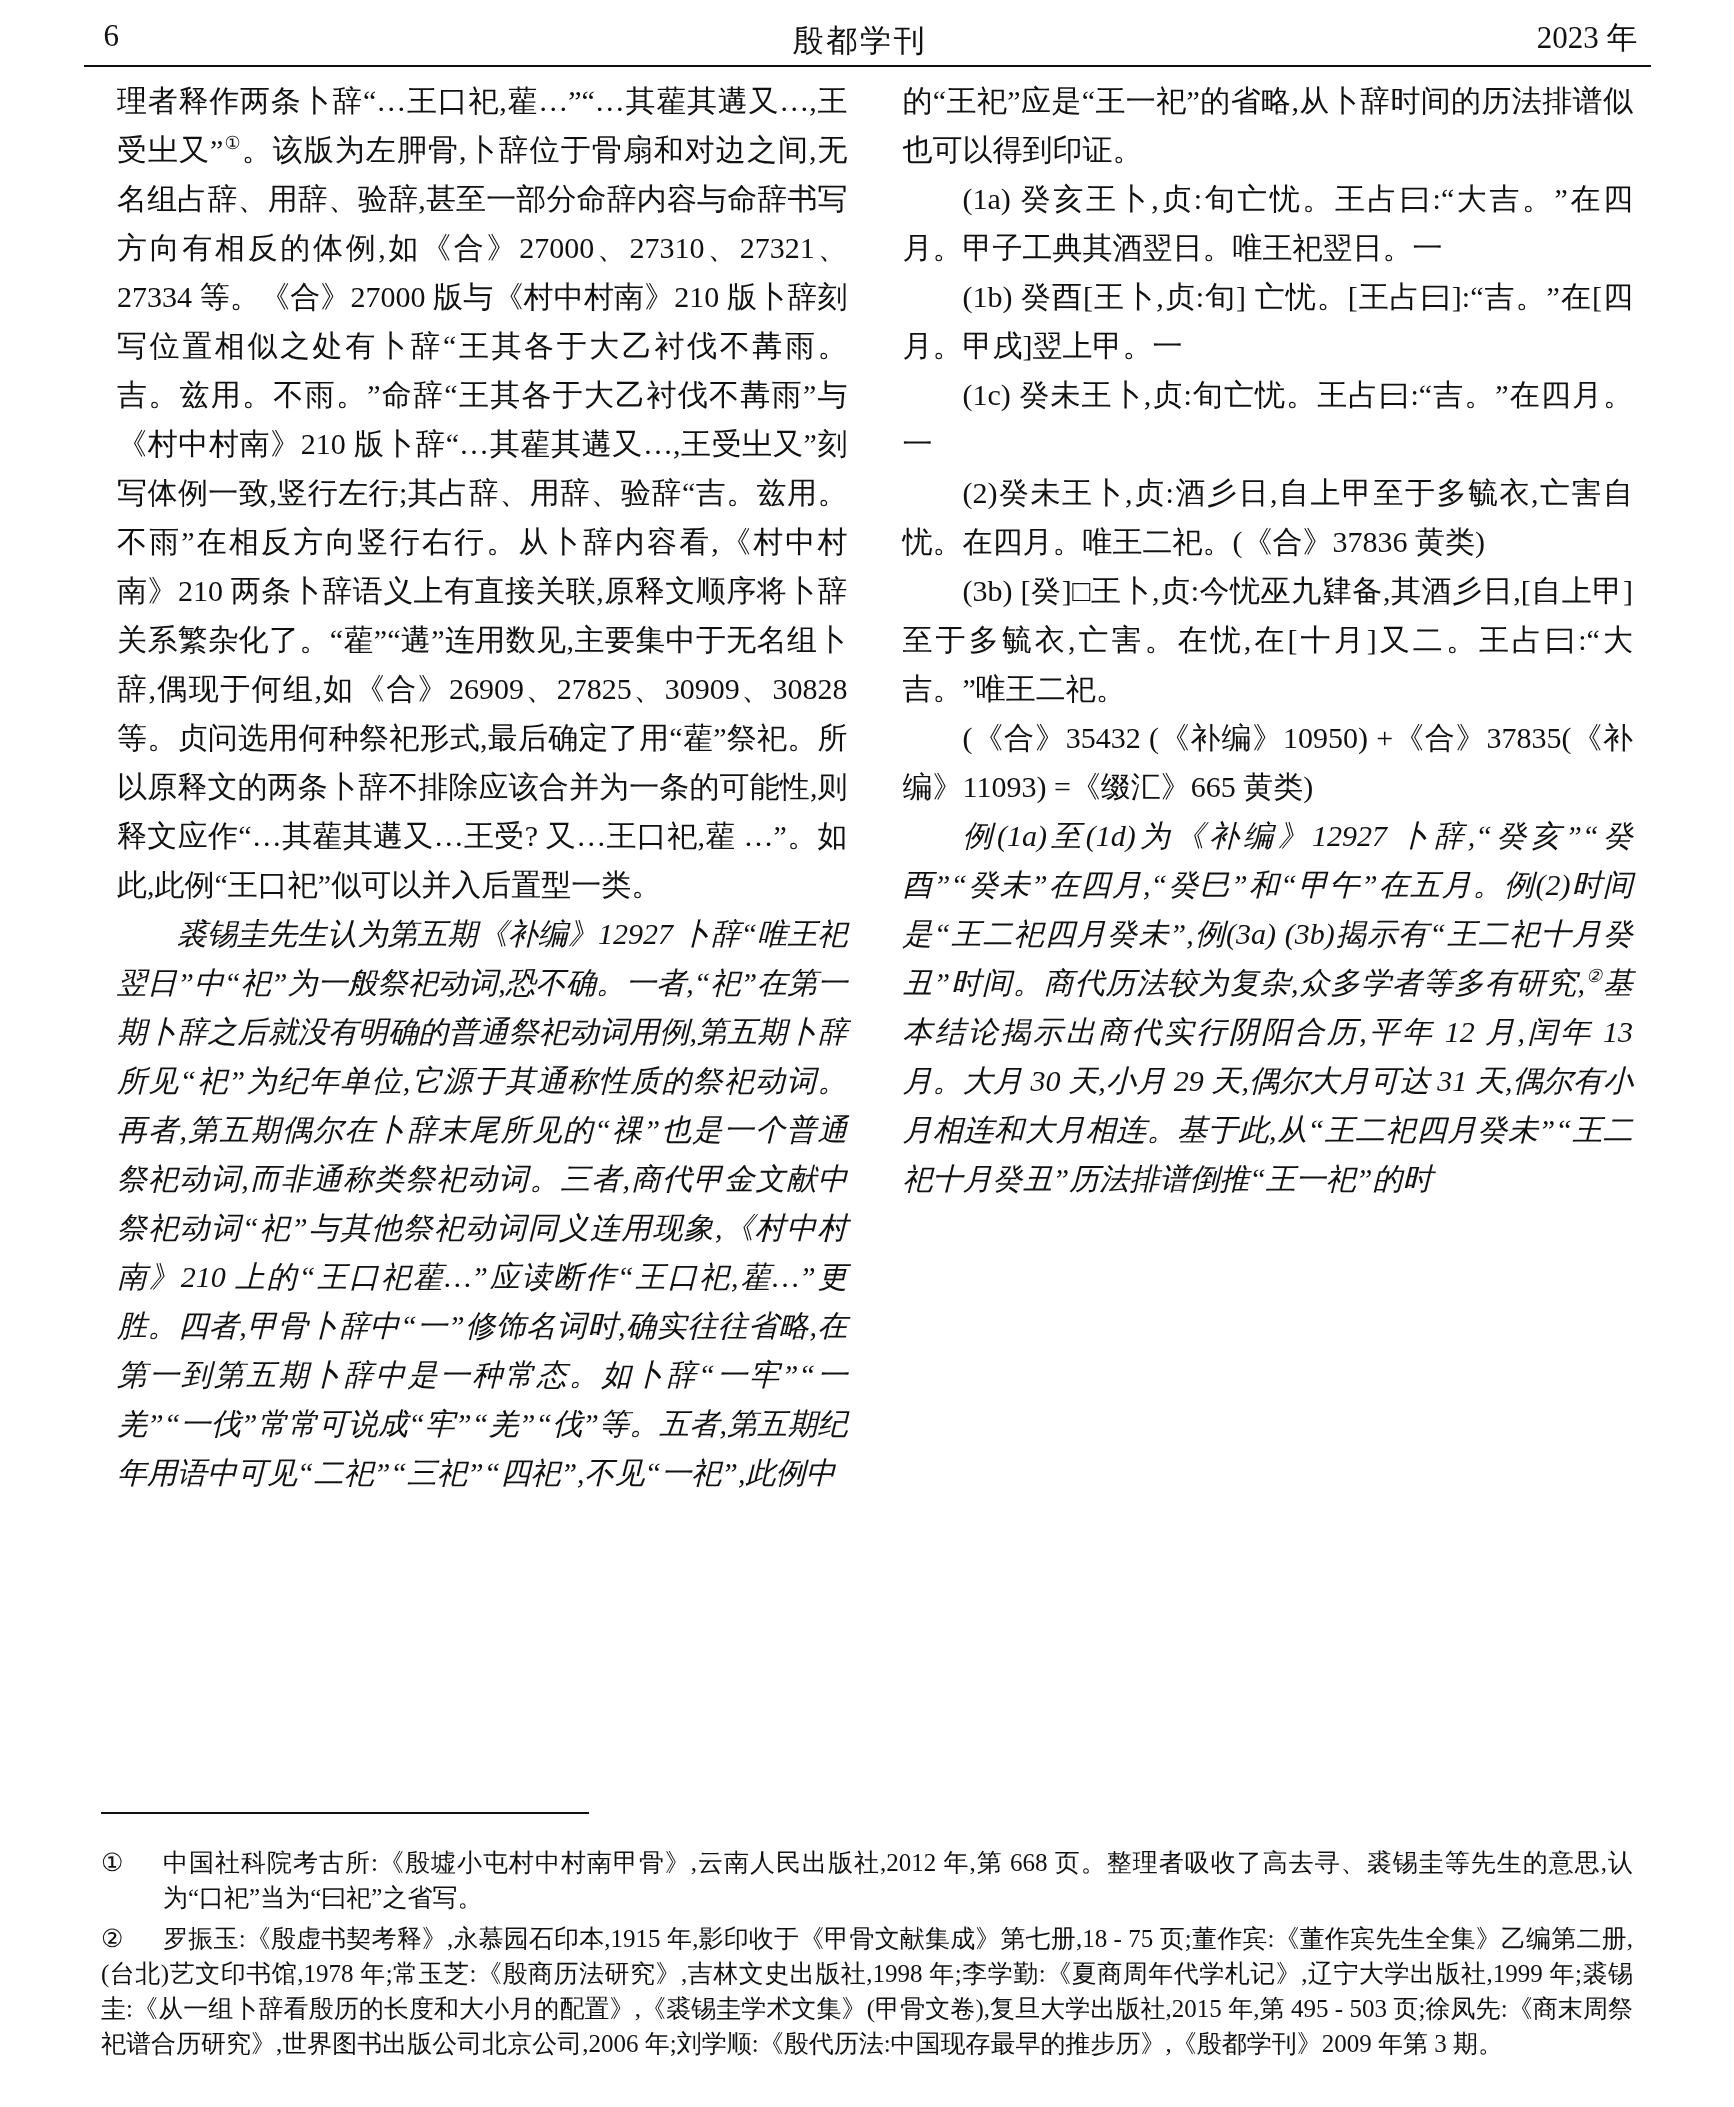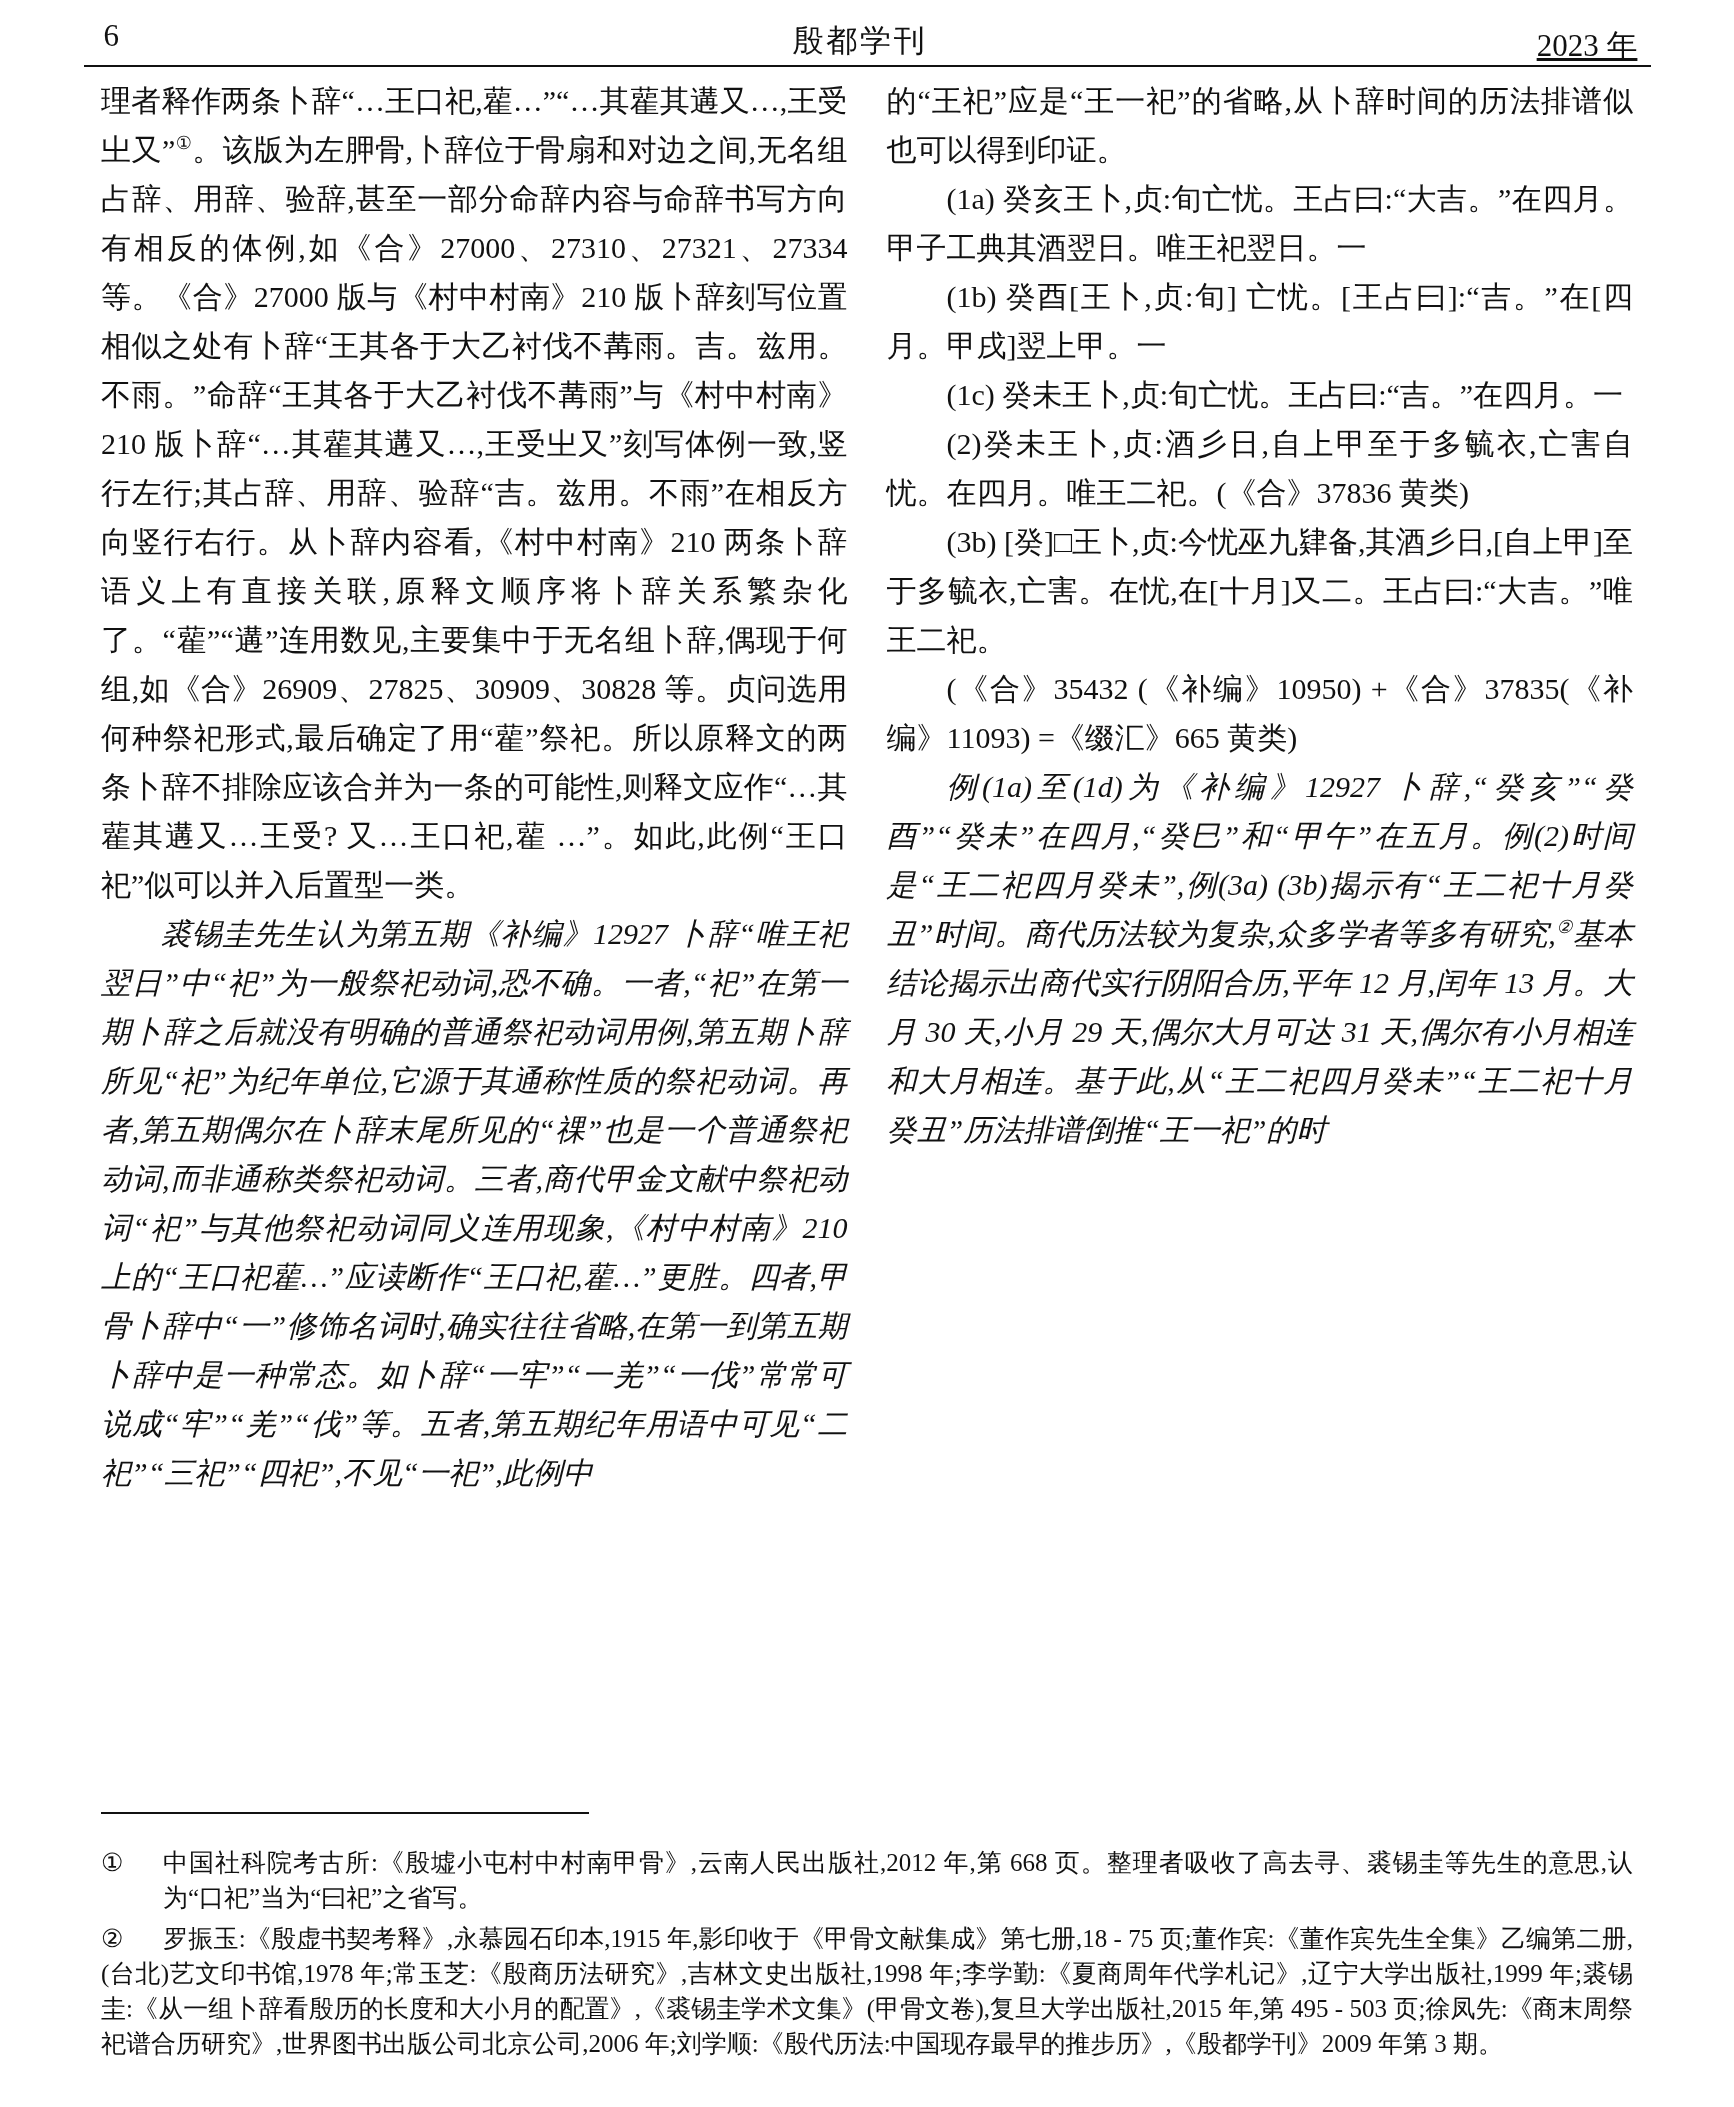--- a/index.html
+++ b/index.html
@@ -16,34 +16,34 @@
     background: #ffffff;
     overflow: hidden;
   }
   
   .header {
     position: absolute; top: 14px; left: 84px; right: 84px; height: 49px;
     font-size: 31px;
   }
   .page-num  { position: absolute; left: 19.6px;  top: 4.2px; }
   .journal   { position: absolute; left: 0; right: 14px; top: 5.6px; text-align: center; letter-spacing: 2.8px; }
-  .year      { position: absolute; right: 12.6px; top: 11px; text-decoration: underline; }
+  .year      { position: absolute; right: 12.6px; top: 3px; }
   .header-rule {
     position: absolute; top: 65px; left: 84px; width: 1567px; height: 2.1px;
     background: #111; 
   }
   
   .content {
     position: absolute; top: 76px; left: 101px; width: 1532px;
     display: flex; column-gap: 39px;
   }
   .col {
     width: 747px;
     font-size: 30px; line-height: 49px;
-    text-align: justify; text-justify: inter-ideograph;
+    text-align: justify; text-justify: inter-ideograph; margin-left: 16px;
   }
   .col p { margin: 0; padding: 0; }
   .indent { text-indent: 2em; font-style: italic; }
   .noindent { text-indent: 0; }
   .quote  { text-indent: 2em; }
   sup.fnref { font-size: 18px; line-height: 0; vertical-align: super; }
   
   .footnotes {
     position: absolute; left: 101px; top: 1812px; width: 1532px;
   }

